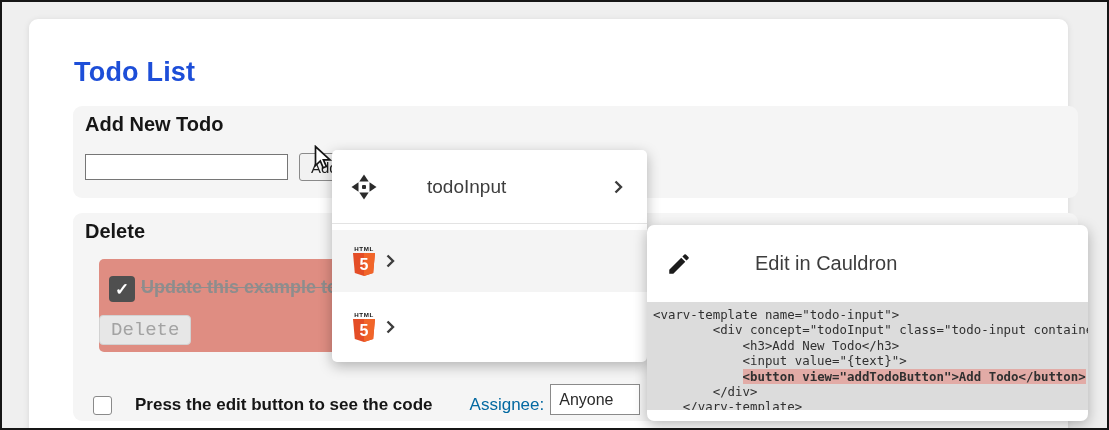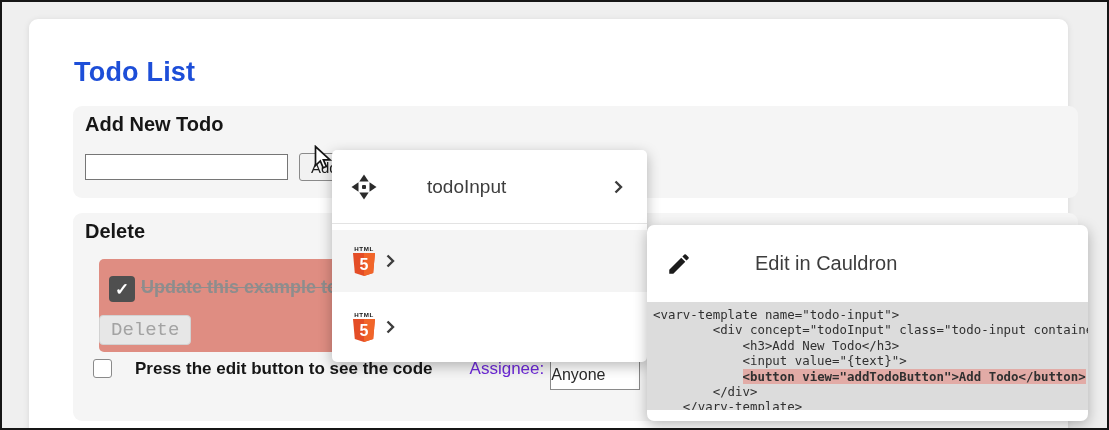--- a/index.html
+++ b/index.html
@@ -79,41 +79,41 @@
   .delete-btn {
     position: absolute; left: 0px; top: 56px;
     height: 30px; padding: 0 11px;
     background: #e7e7e7; border: 1px solid #d2d2d2; border-radius: 4px;
     color: #a3a3a3; font-size: 19px;
     font-family: Liberation Mono, monospace;
   }
 
   
   .todo-pending {
-    position: absolute; left: 12px; top: 146px;
+    position: absolute; left: 12px; top: 164px;
     width: 980px; height: 38px;
-    display: flex; align-items: flex-start;
+    display: flex; align-items: flex-end;
   }
   .chk-unchecked {
     width: 19px; height: 19px; margin-left: 8px;
     background: #fff; border: 1px solid #8a8a8a; border-radius: 3px;
   }
   .todo-pending-text {
     margin-left: 23px;
     font-size: 17px; font-weight: 800; color: #161616;
     white-space: nowrap;
   }
   .assignee-label {
-    margin-left: 37px; font-size: 17px; color: #6d28d9;
+    margin-left: 37px; font-size: 17px; color: #0369a1;
   }
   .assignee-select {
     margin-left: 6px; width: 90px; height: 31px;
     background: #fff; border: 1px solid #8a8a8a;
     display: flex; align-items: center;
-    font-size: 16px; color: #2a2a2a;
+    padding-left: 8px; font-size: 16px; color: #2a2a2a;
   }
 
   
   .menu1 {
     position: absolute; left: 330px; top: 148px;
     width: 315px; height: 212px;
     background: #fff; border-radius: 5px;
     box-shadow: 0 4px 14px rgba(0,0,0,0.28);
     display: flex; flex-direction: column;
     z-index: 5; overflow: hidden;

